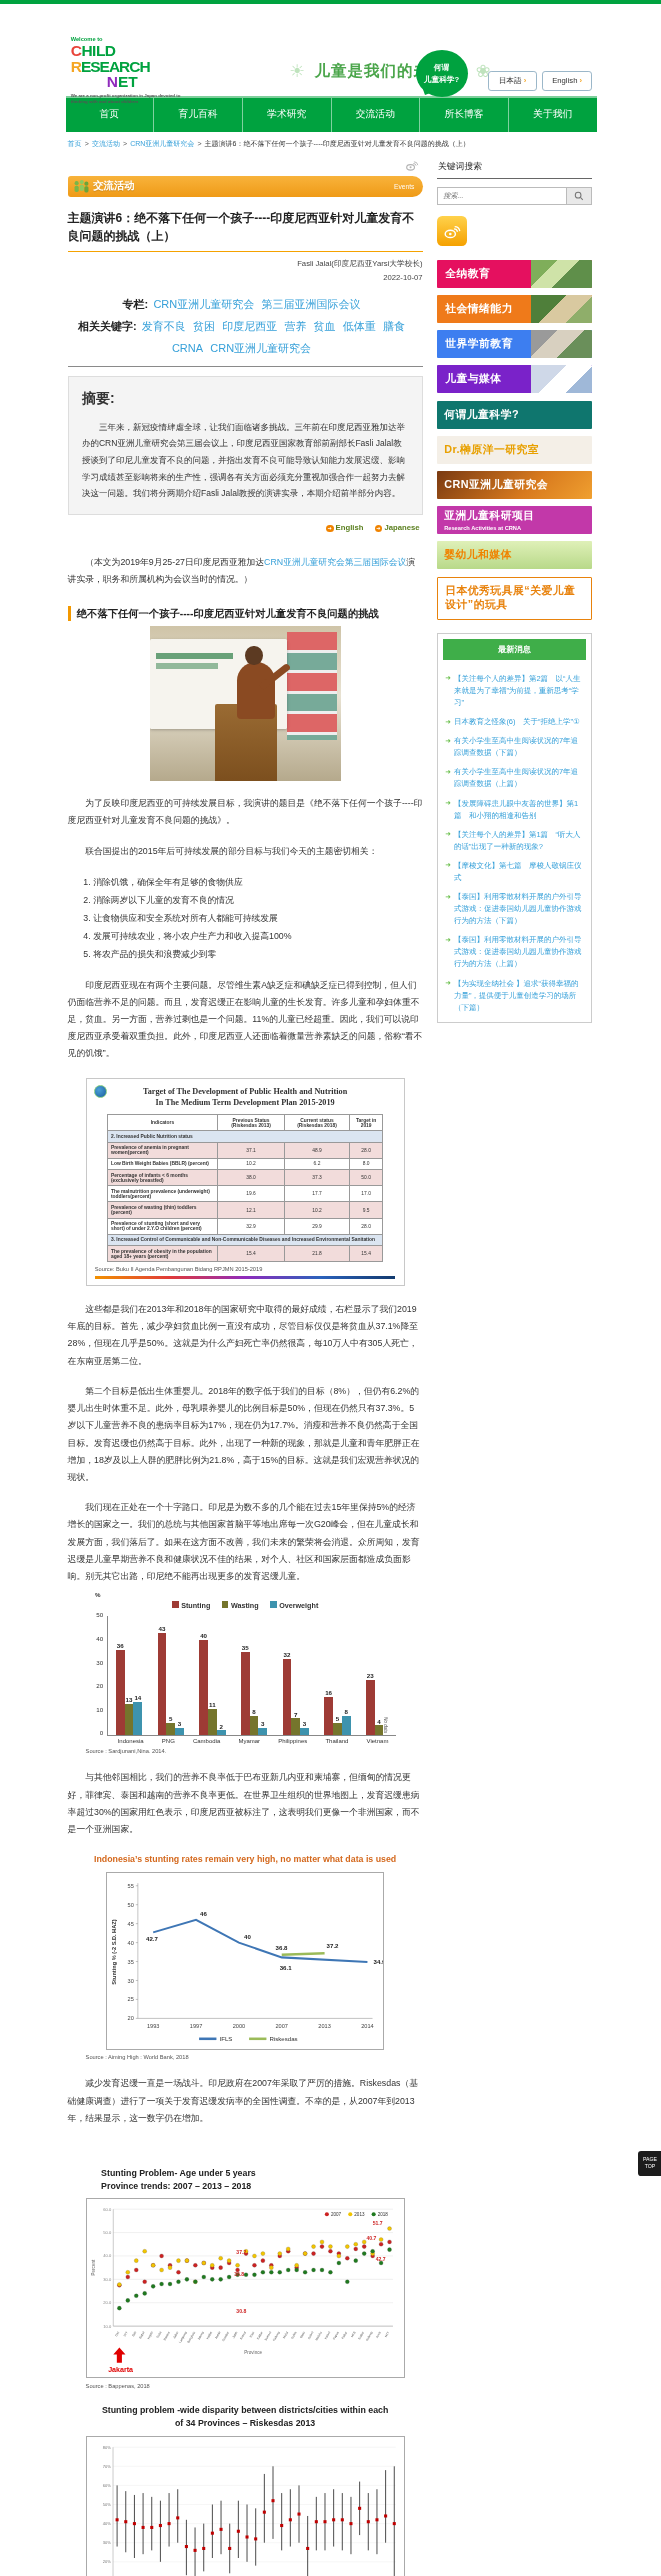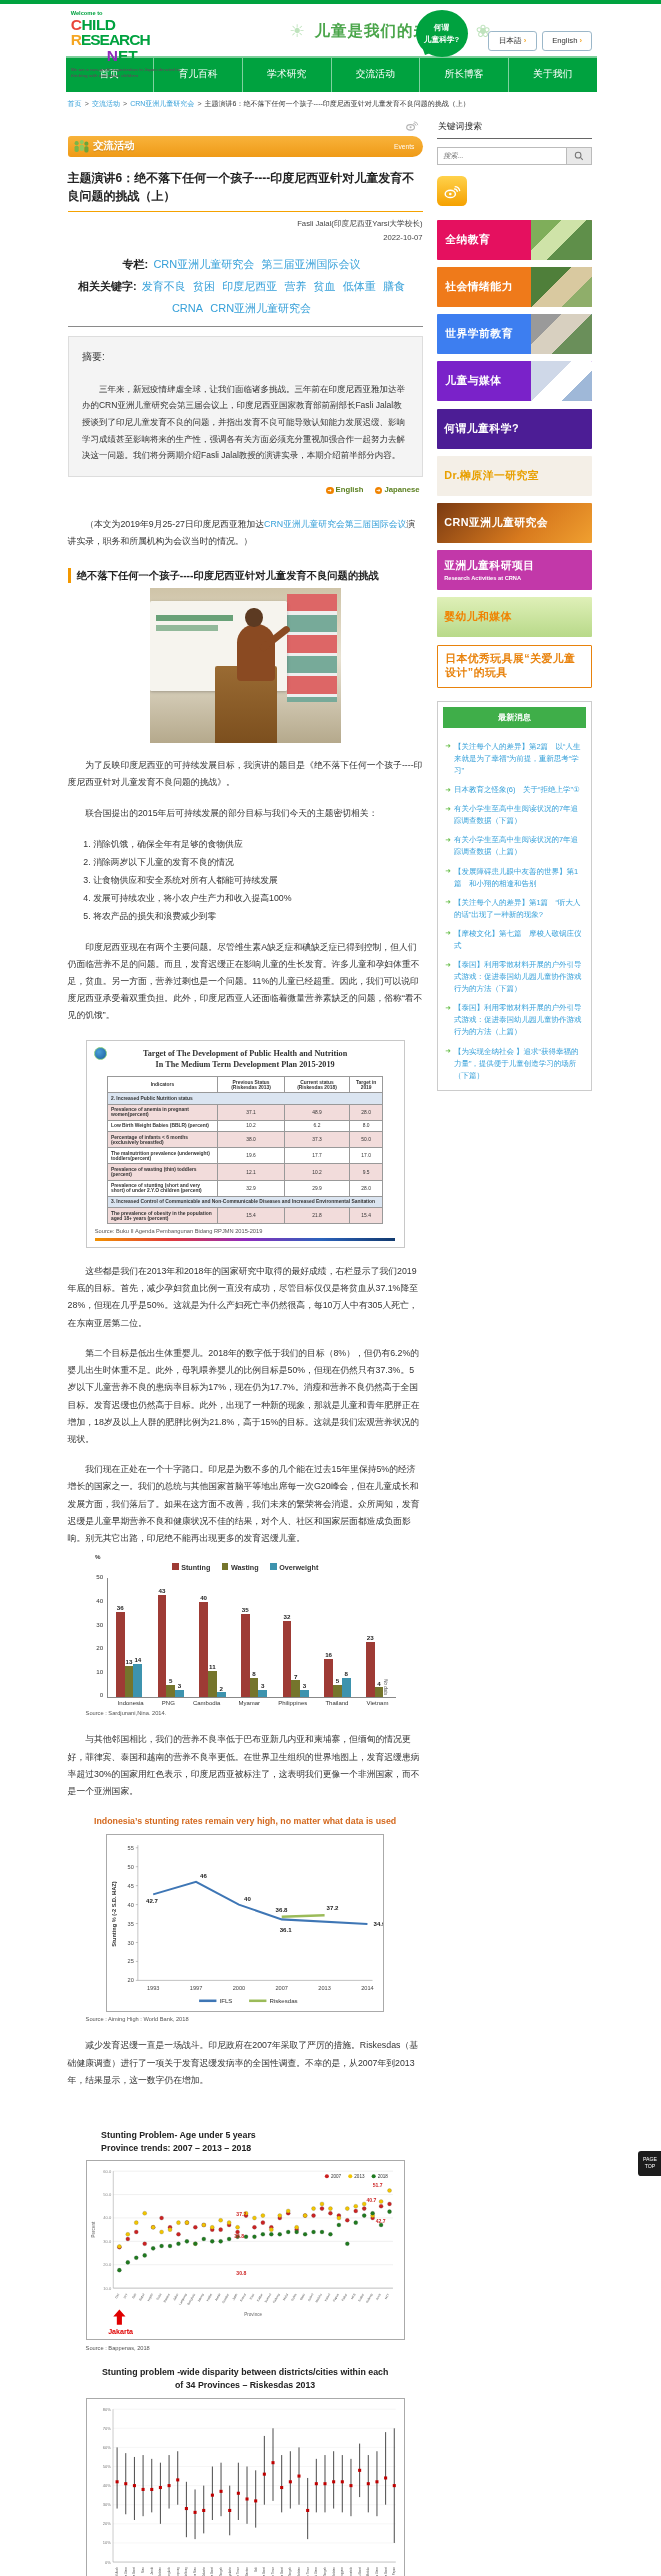--- a/index.html
+++ b/index.html
@@ -3,21 +3,21 @@
 <meta charset="utf-8">
 <style>
   * { margin:0; padding:0; box-sizing:border-box; }
   body { width:662px; height:3091px; overflow:hidden; background:#fff;
          font-family:"Liberation Sans","DejaVu Sans",sans-serif; color:#333; position:relative;}
   a { text-decoration:none; }
   .topbar { height:4.1px; background:#00a23f; width:100%; }
   .container { width:531px; margin:0 auto; }
 
   
-  .header { display:flex; padding:7.2px 5.2px 5.2px 5.2px; position:relative; height:52px;}
+  .header { display:flex; align-items:center; padding:7.2px 5.2px 5.2px 5.2px; position:relative; height:52px;margin-top:40px;}
   .logo { width:118px; line-height:1; }
   .logo .welcome { color:#00a23f; font-size:5.7px; font-weight:bold; }
   .logo .l1 { font-size:15.5px; font-weight:bold; letter-spacing:-0.5px; color:#00a23f;}
   .logo .l1 b:first-child { color:#e8443a; }
   .logo .l2 { font-size:15.5px; font-weight:bold; letter-spacing:-1px; color:#00a23f;}
   .logo .l2 b:first-child { color:#f5a623; }
   .logo .l3 { font-size:15.5px; font-weight:bold; color:#00a23f; padding-left:36px;}
   .logo .l3 b:first-child { color:#8f2bbc; }
   .logo .caption { font-size:4.4px; color:#555; margin-top:3.1px; line-height:1.4; font-weight:bold;}
   .slogan-wrap { flex:1; display:flex; align-items:center; justify-content:center; gap:9.3px; }
@@ -60,21 +60,21 @@
   .sec-banner .en { font-size:6.7px; opacity:.95; }
   .art-title { font-size:12px; font-weight:bold; color:#222; line-height:1.55; margin:11.3px 0 5.2px 0; }
   .title-rule { border-bottom:1.5px solid #f5a200; margin-bottom:5.2px; }
   .byline { text-align:right; font-size:7.7px; color:#444; line-height:1.8; }
   .tagblock { margin:8.2px 0 0 0; font-size:11px; line-height:2;text-align:center; }
   .tagblock .lab { font-weight:bold; color:#222; margin-right:5.2px; }
   .tagblock a { color:#36a0d9; margin-right:7.2px; }
   .tag-rule { border-bottom:1.5px solid #8a8a8a; margin:7.2px 0 9.3px 0; }
 
   .abstract { background:#f4f4f4; border:0.5px solid #ddd; padding:12.4px 13.4px; }
-  .abstract .lab { font-weight:normal; font-size:10px; margin-bottom:17px; }
+  .abstract .lab { font-weight:bold; font-size:14px; margin-bottom:11px; }
   .abstract p { font-size:8.5px; line-height:1.95; text-indent:2em; }
   .langs { display:flex; justify-content:flex-end; gap:11.3px; padding:8.2px 3.1px; }
   .langs span.lnk { color:#5a7f1e; font-size:7.7px; cursor:pointer; font-weight:bold;}
   .oarrow { display:inline-block; width:7.7px; height:7.7px; border-radius:50%; background:#f08300;
             color:#fff; font-size:5.2px; line-height:7.7px; text-align:center; margin-right:2.1px; vertical-align:0.5px;}
 
   
   .bodytext p { font-size:8.8px; line-height:1.95; text-indent:2em; margin:13.4px 0; }
   .bodytext .link { color:#36a0d9; }
   .h2bar { border-left:3.1px solid #f39800; padding-left:6.2px; font-size:10.3px; font-weight:bold;
@@ -144,21 +144,21 @@
 
   
   .sb-title { font-size:8.8px; color:#222; padding:3.1px 1px 5.2px 1px; border-bottom:1px solid #666; }
   .searchrow { display:flex; margin-top:7.2px; }
   .searchrow input { flex:1; height:18.5px; border:0.5px solid #bbb; padding:0 5.2px; font-size:7.2px; color:#333;font-style:italic;}
   .searchbtn { width:25px; height:18.5px; border:0.5px solid #bbb; border-left:none; background:#e9e9e9;
                display:flex; align-items:center; justify-content:center; cursor:pointer;}
   .weibo-btn { width:30px; height:30px; border-radius:5.2px; margin:11.3px 0 3.1px 0; cursor:pointer;
                background:linear-gradient(180deg,#ffd24c,#f5a100); display:flex; align-items:center; justify-content:center;}
   .banner-stack { display:flex; flex-direction:column; gap:7.2px; margin-top:13.4px; }
-  .sbanner { height:40px; display:flex; cursor:pointer; overflow:hidden; border-radius:1px; }
+  .sbanner { height:28px; display:flex; cursor:pointer; overflow:hidden; border-radius:1px; }
   .sbanner .txt { color:#fff; font-size:10.8px; font-weight:bold; display:flex; align-items:center; padding-left:8.2px; flex:1; letter-spacing:0.5px;}
   .sbanner .pic { width:61px; flex:none; }
   .pic.pa { background:linear-gradient(135deg,#7fae5a 0 30%,#cfe3a8 30% 55%,#5f8f4a 55% 100%); }
   .pic.pb { background:linear-gradient(135deg,#4f7f3a 0 40%,#d9c9a0 40% 70%,#8fae6a 70% 100%); }
   .pic.pc { background:linear-gradient(135deg,#9a9a9a 0 30%,#d8d0c0 30% 60%,#6a8f5a 60% 100%); }
   .pic.pd { background:linear-gradient(135deg,#cfd8e8 0 40%,#fff 40% 70%,#9fb8d8 70% 100%); }
   .sbanner.full { flex-direction:column; justify-content:center; padding:4.1px 7.2px; }
   .sbanner.full .big { font-size:10.8px; font-weight:bold; letter-spacing:0.5px;}
   .sbanner.full .sub { font-size:5.7px; font-weight:bold; margin-top:2.1px; }
   .news-box { border:0.5px solid #ccc; margin-top:13.4px; background:#fff; }
@@ -885,21 +885,21 @@
             <div class="pic pb"></div>
           </div>
           <div class="sbanner" style="background: rgb(61, 126, 240);">
             <span class="txt">世界学前教育</span>
             <div class="pic pc"></div>
           </div>
           <div class="sbanner" style="background: rgb(122, 34, 201);">
             <span class="txt">儿童与媒体</span>
             <div class="pic pd"></div>
           </div>
-          <div class="sbanner full" style="background: #4c1d95;">
+          <div class="sbanner full" style="background: #0f766e;">
             <div class="big" style="color: rgb(255, 255, 255);">何谓儿童科学?</div>
           </div>
           <div class="sbanner full" style="background: rgb(244, 239, 231);">
             <div class="big" style="color: rgb(232, 160, 0);">Dr.榊原洋一研究室</div>
           </div>
           <div class="sbanner full" style="background: linear-gradient(135deg, rgb(122, 58, 18), rgb(216, 122, 30) 60%, rgb(240, 160, 48));">
             <div class="big" style="color: rgb(255, 255, 255);">CRN亚洲儿童研究会</div>
           </div>
           <div class="sbanner full" style="background: rgb(194, 56, 169);">
             <div class="big" style="color: rgb(255, 255, 255);">亚洲儿童科研项目</div>

